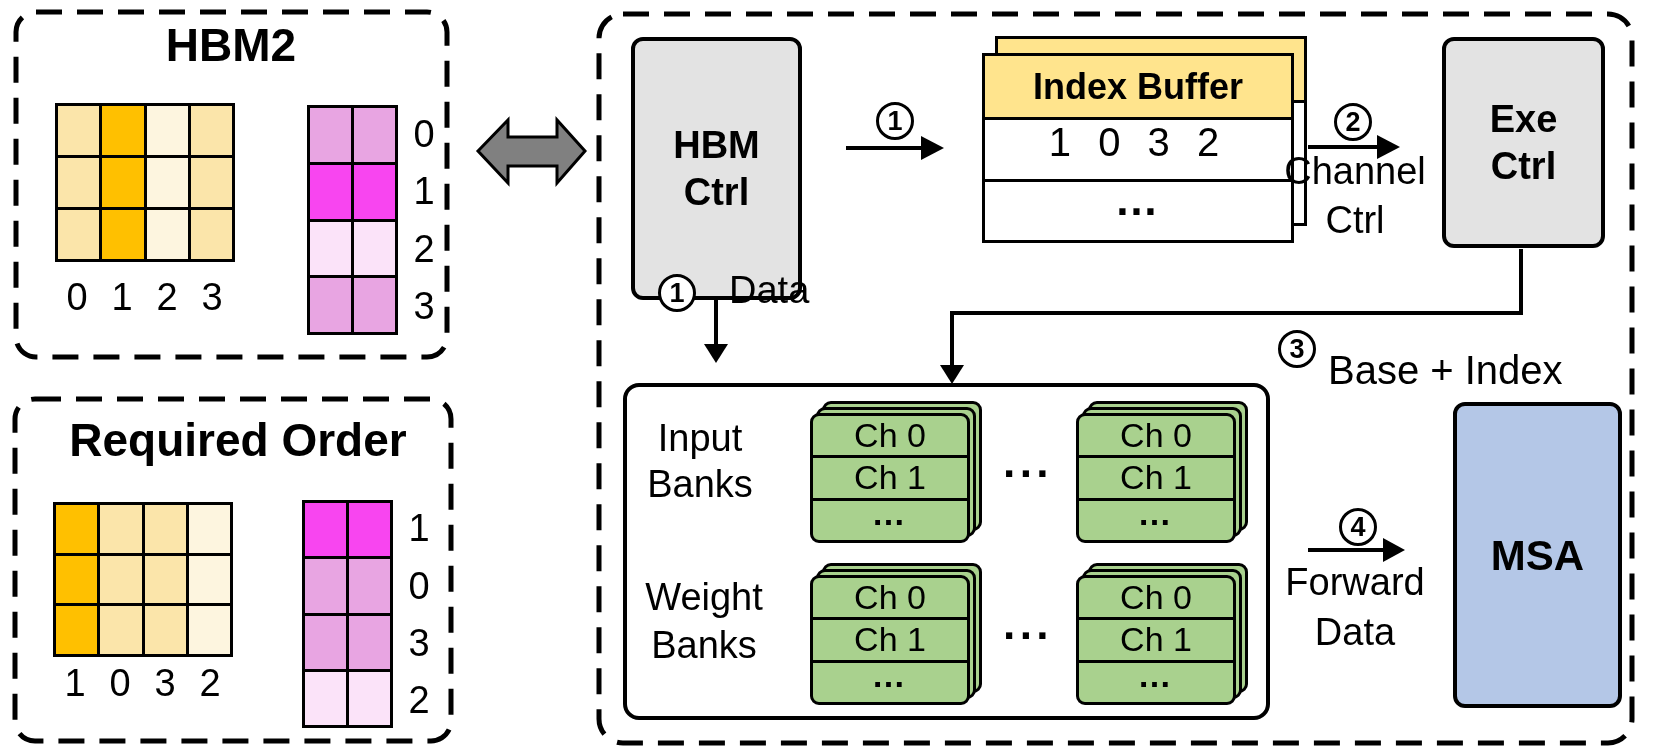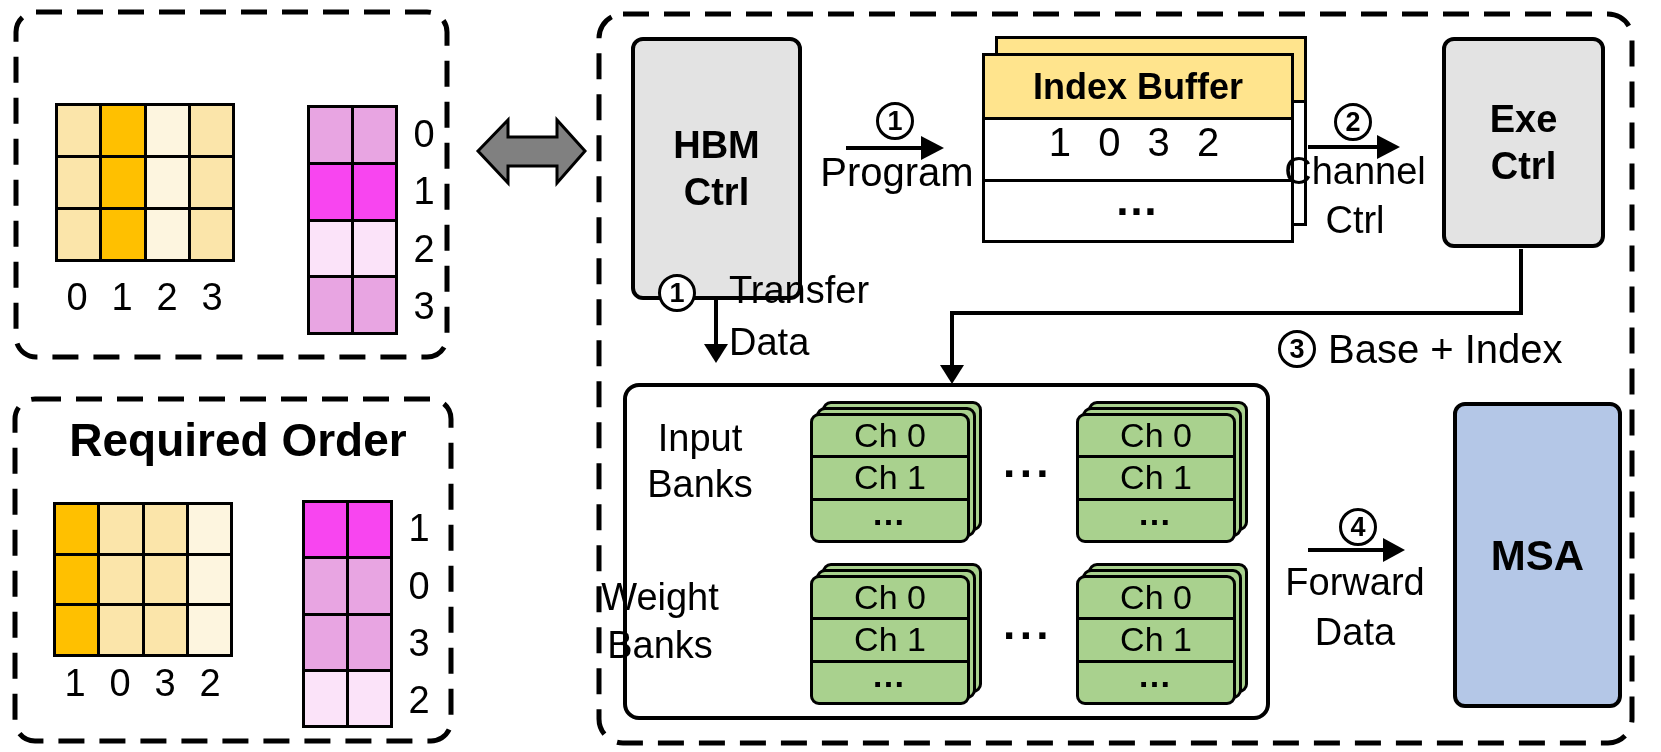--- a/index.html
+++ b/index.html
@@ -71,20 +71,21 @@
     <line x1="1308" y1="147" x2="1377" y2="147" stroke="#000" stroke-width="4"></line>
     <polygon points="1377,135 1400,147 1377,159" fill="#000"></polygon>
 
     <polyline points="1521,249 1521,313 952,313 952,366" fill="none" stroke="#000" stroke-width="4"></polyline>
     <polygon points="940,365 964,365 952,384" fill="#000"></polygon>
 
     <line x1="1308" y1="550" x2="1383" y2="550" stroke="#000" stroke-width="4"></line>
     <polygon points="1383,538 1405,550 1383,562" fill="#000"></polygon>
   </svg>
 
+  <div class="abs title center" style="left:231px; top:45px;">HBM2</div>
 
   <div class="abs grid" style="left:55px; top:103px; width:180px; height:159px; grid-template-columns:repeat(4,1fr); grid-template-rows:repeat(3,1fr);">
     <div style="background-color: rgb(251, 229, 170);"></div>
     <div style="background-color: rgb(255, 192, 0);"></div>
     <div style="background-color: rgb(253, 245, 223);"></div>
     <div style="background-color: rgb(251, 229, 170);"></div>
     <div style="background-color: rgb(251, 229, 170);"></div>
     <div style="background-color: rgb(255, 192, 0);"></div>
     <div style="background-color: rgb(253, 245, 223);"></div>
     <div style="background-color: rgb(251, 229, 170);"></div>
@@ -150,25 +151,23 @@
   <div class="abs lbl center" style="left:419px; top:700px;">2</div>
 
   <div class="abs node" style="left: 631px; top: 37px; width: 171px; height: 263px; background-color: rgb(227, 227, 227);">
     <div>
       <div>HBM</div>
       <div>Ctrl</div>
     </div>
   </div>
 
   <div class="abs stepnum" style="left:876px; top:102px;">1</div>
-  <div class="abs lbl center" style="left:897px; top:172px; font-size:40px;">Program</div>
 
   <div class="abs stepnum" style="left:658px; top:274px;">1</div>
   <div class="abs lbl" style="left:729px; top:264px; line-height:52px;">
-    <div>Transfer</div>
     <div>Data</div>
   </div>
 
   <div class="abs idx-card" style="left:995px; top:36px;">
     <div class="idx-header" style="background-color: rgb(255, 228, 141);"></div>
   </div>
   <div class="abs idx-card" style="left:982px; top:53px;">
     <div class="idx-header" style="background-color: rgb(255, 228, 141);">Index Buffer</div>
     <div class="idx-row spread">
         <span>1 0 3 2</span>
@@ -185,21 +184,21 @@
   </div>
 
   <div class="abs node" style="left: 1442px; top: 37px; width: 163px; height: 211px; background-color: rgb(227, 227, 227);">
     <div>
       <div>Exe</div>
       <div>Ctrl</div>
     </div>
   </div>
 
   <div class="abs stepnum" style="left:1278px; top:330px;">3</div>
-  <div class="abs lbl vcenter" style="left:1328px; top:349px; font-size:40px;">Base + Index</div>
+  <div class="abs lbl vcenter" style="left:1328px; top:370px; font-size:40px;">Base + Index</div>
 
   <div class="abs" style="left:623px; top:383px; width:647px; height:337px; border:4px solid #000; border-radius:16px; background:#fff;"></div>
 
   <div class="abs lbl center tcenter" style="left:700px; top:461px; line-height:46px;">
     <div>Input</div>
     <div>Banks</div>
   </div>
 
   <div class="abs bank-card" style="left: 822px; top: 401px; background-color: rgb(169, 209, 142);"></div>
   <div class="abs bank-card" style="left: 816px; top: 407px; background-color: rgb(169, 209, 142);"></div>
@@ -224,21 +223,21 @@
         <span>Ch 0</span>
       </div>
     <div class="bank-row">
         <span>Ch 1</span>
       </div>
     <div class="bank-row">
         <span class="ellip">…</span>
       </div>
   </div>
 
-  <div class="abs lbl center tcenter" style="left:660px; top:621px; line-height:48px;">
+  <div class="abs lbl center tcenter" style="left:704px; top:621px; line-height:48px;">
     <div>Weight</div>
     <div>Banks</div>
   </div>
 
   <div class="abs bank-card" style="left: 822px; top: 563px; background-color: rgb(169, 209, 142);"></div>
   <div class="abs bank-card" style="left: 816px; top: 569px; background-color: rgb(169, 209, 142);"></div>
   <div class="abs bank-card bank-front" style="left: 810px; top: 575px; background-color: rgb(169, 209, 142);">
     <div class="bank-row">
         <span>Ch 0</span>
       </div>

